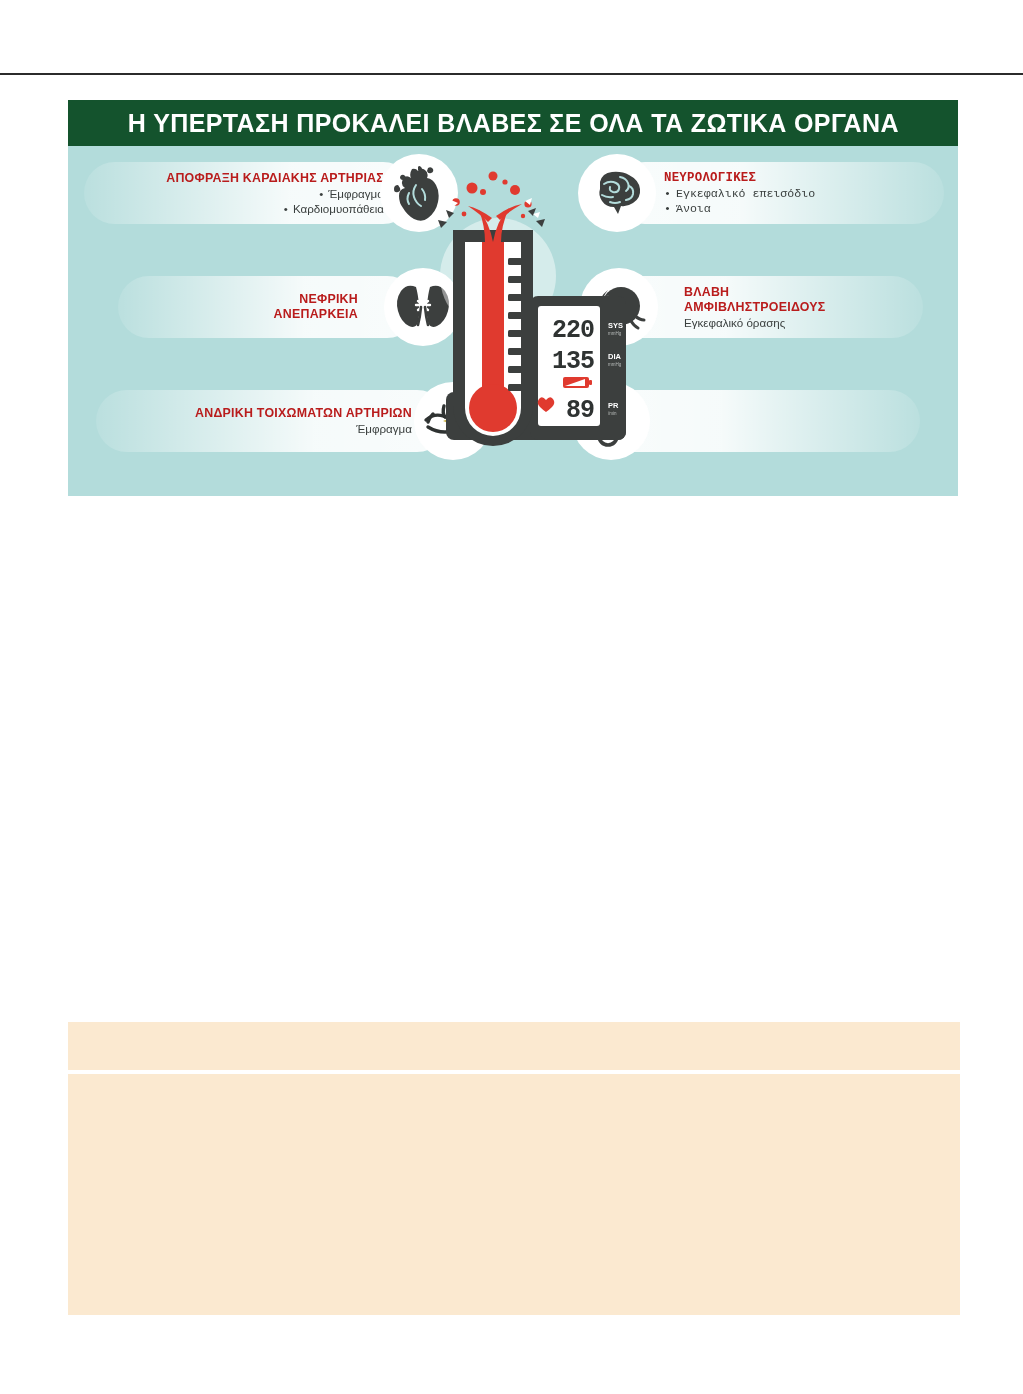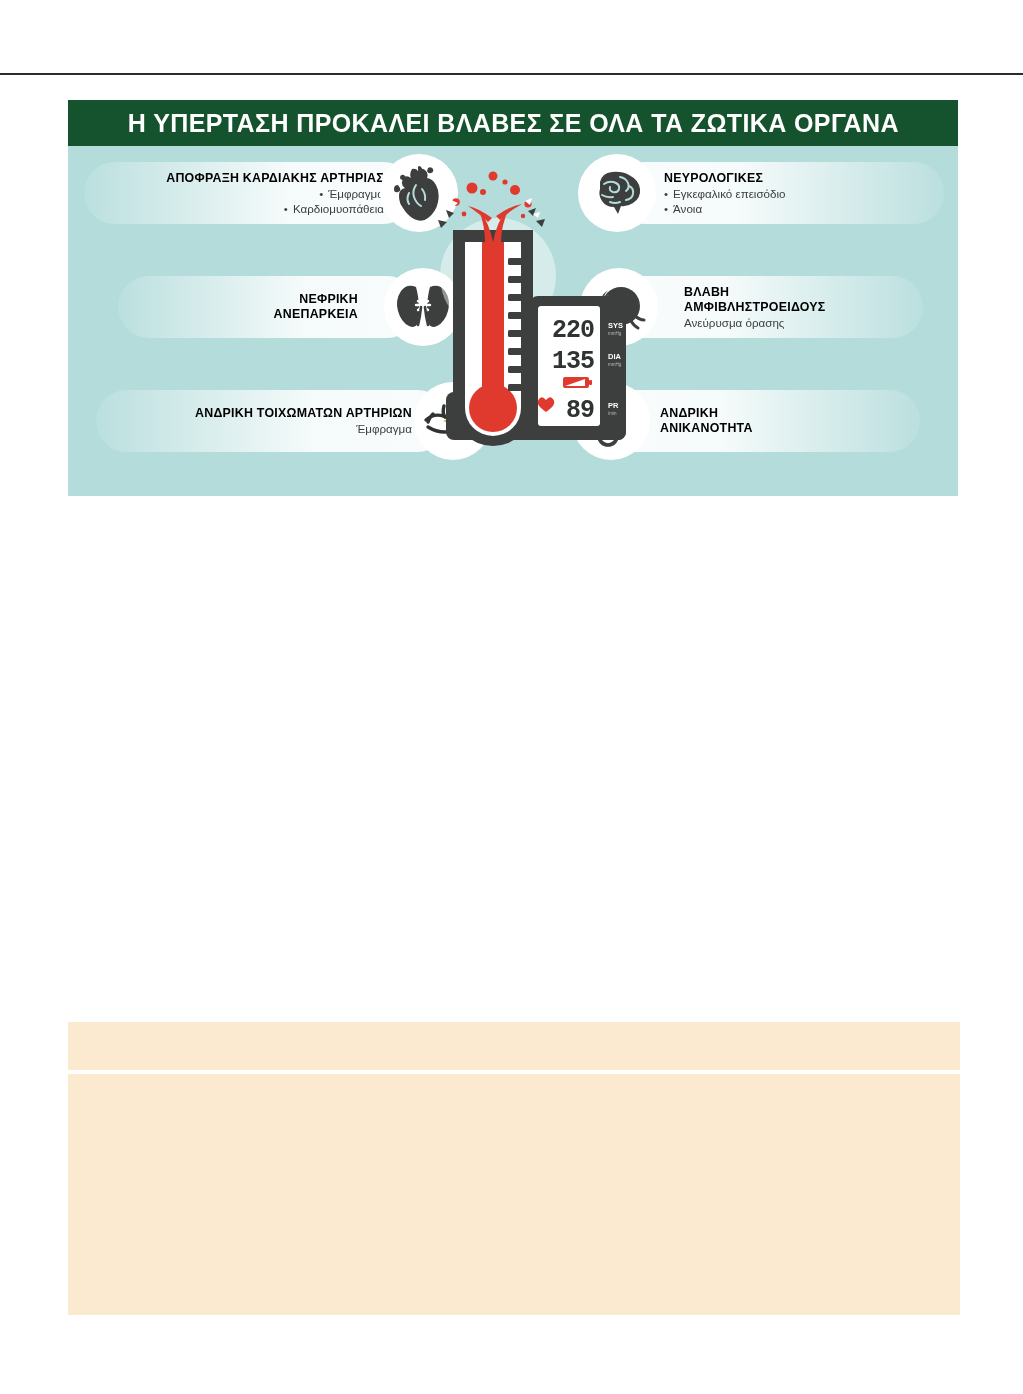--- a/index.html
+++ b/index.html
@@ -104,21 +104,21 @@
     top: 0;
     height: 62px;
     display: flex;
     flex-direction: column;
     justify-content: center;
   }
   .txt.r-align { align-items: flex-end; text-align: right; }
   .txt.l-align { align-items: flex-start; text-align: left; }
 
   .title-line {
-    color: #000000;
+    color: #b91c1c;
     font-weight: bold;
     font-size: 12.4px;
     line-height: 15px;
     letter-spacing: 0.25px;
     white-space: nowrap;
   }
   .sub-line {
     color: #3a3f3e;
     font-size: 11.6px;
     line-height: 15px;
@@ -233,21 +233,21 @@
               <path d="M10 16 q-4 4 -5 8"></path>
             </g>
             <path d="M20 23 q7 -4 13 -1 q-6 5 -13 1z" fill="#c9b24a"></path>
           </svg>
         </span>
       </div>
     </div>
 
     <div class="item" style="left:516px; top:16px; width:360px;">
       <div class="pill right" style="right:0; width:330px;"></div>
-      <div class="txt l-align" style="left:80px; width:260px;">
+      <div class="txt l-align" style="left:80px; width:260px;font-family:Liberation Mono, monospace;">
         <div class="title-line">ΝΕΥΡΟΛΟΓΙΚΕΣ</div>
         <div class="sub-line bullet">Εγκεφαλικό επεισόδιο</div>
         <div class="sub-line bullet">Άνοια</div>
       </div>
       <div class="circle" style="left:-6px;">
         <span>
           <svg width="58" height="50" viewBox="0 0 58 50">
             <path d="M12 14 q2 -9 12 -10 q10 -1 17 3 q10 5 11 14 q1 9 -7 14 q-6 4 -12 3 l-3 8 l-4 -7 q-8 0 -12 -6 q-4 -6 -2 -12 z" fill="#3c3f3e"></path>
             <g stroke="#b3dcdb" stroke-width="2" fill="none" stroke-linecap="round">
               <path d="M16 16 q6 -4 12 -1 q4 2 3 6 q-1 4 -6 3 q-4 -1 -3 -5"></path>
@@ -259,43 +259,39 @@
           </svg>
         </span>
       </div>
     </div>
 
     <div class="item" style="left:510px; top:130px; width:345px;">
       <div class="pill right" style="right:0; width:318px;"></div>
       <div class="txt l-align" style="left:106px; width:250px;">
         <div class="title-line">ΒΛΑΒΗ</div>
         <div class="title-line">ΑΜΦΙΒΛΗΣΤΡΟΕΙΔΟΥΣ</div>
-        <div class="sub-line">Ανεύρυσμα όρασης</div>
+        <div class="sub-line">Εγκεφαλικό όρασης</div>
       </div>
       <div class="circle" style="left:2px;">
         <span>
           <svg width="58" height="52" viewBox="0 0 58 52">
             <circle cx="31" cy="25" r="19" fill="#3c3f3e"></circle>
             <path d="M18 9 q-9 7 -9 16 q0 9 9 16 q-6 -7 -6 -16 q0 -9 6 -16z" fill="#3c3f3e"></path>
             <path d="M14 16 q-5 4 -5 9 q0 5 5 9 q4 3 7 0 q-6 -4 -6 -9 q0 -5 6 -9 q-3 -3 -7 0z" fill="#6d7270"></path>
             <g stroke="#3c3f3e" stroke-width="3" fill="none" stroke-linecap="round">
               <path d="M45 35 q5 4 9 4"></path>
               <path d="M41 40 q3 5 7 7"></path>
             </g>
           </svg>
         </span>
       </div>
     </div>
 
     <div class="item" style="left:500px; top:244px; width:352px;">
       <div class="pill right" style="right:0; width:320px;"></div>
-      <div class="txt l-align" style="left:92px; width:230px;">
-        <div class="title-line">ΑΝΔΡΙΚΗ</div>
-        <div class="title-line">ΑΝΙΚΑΝΟΤΗΤΑ</div>
-      </div>
       <div class="circle" style="left:4px;">
         <span>
           <svg width="54" height="54" viewBox="0 0 54 54">
             <g fill="#3c3f3e">
               <path d="M10 8 q6 -3 9 3 q3 6 1 13 q-2 8 -2 14 l-7 0 q0 -9 2 -16 q2 -7 -3 -14z"></path>
               <path d="M26 6 q8 -2 12 5 q3 6 1 12 q-2 6 -7 8 l-5 -5 q4 -3 4 -8 q0 -6 -5 -12z"></path>
               <path d="M20 10 q4 -2 6 3 q1 5 -2 8 l-5 -4 q2 -4 1 -7z"></path>
             </g>
             <g stroke="#3c3f3e" stroke-width="3.6" fill="none">
               <circle cx="24" cy="42" r="9"></circle>

